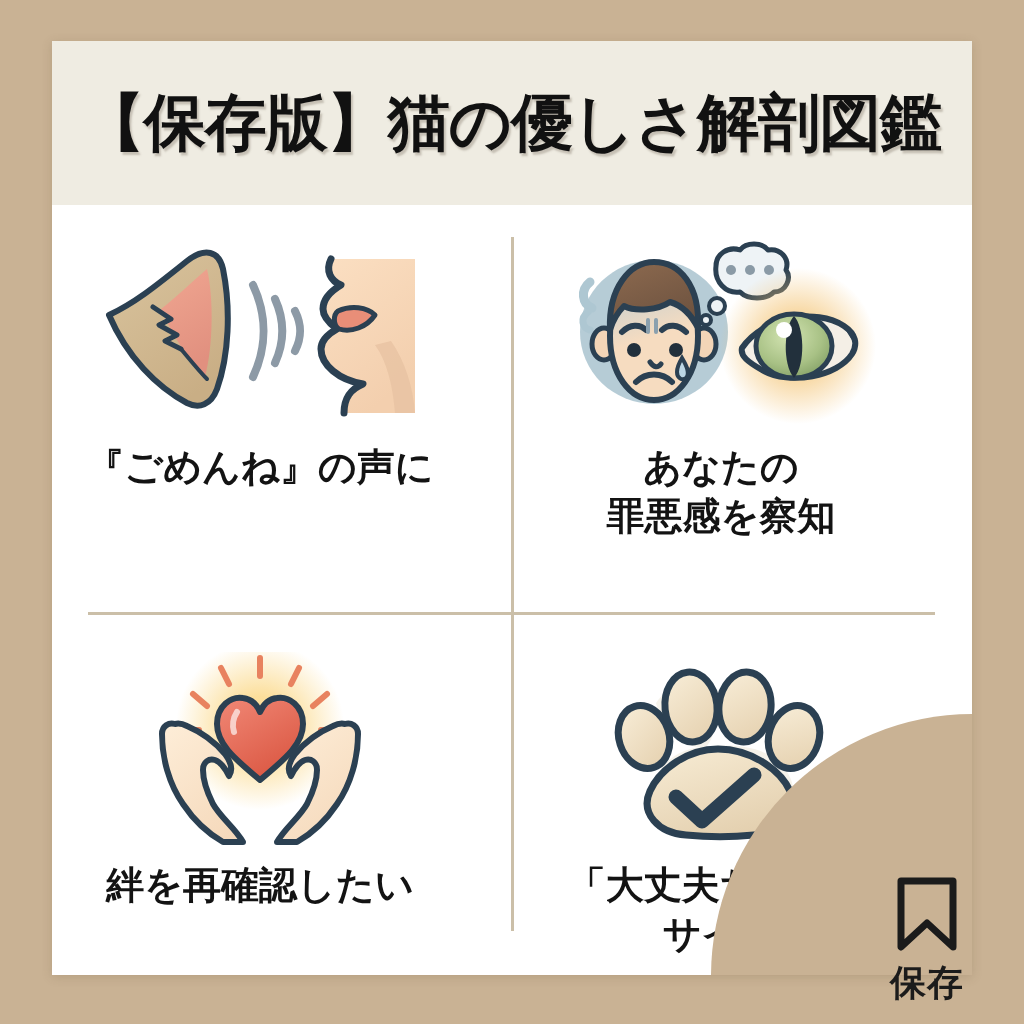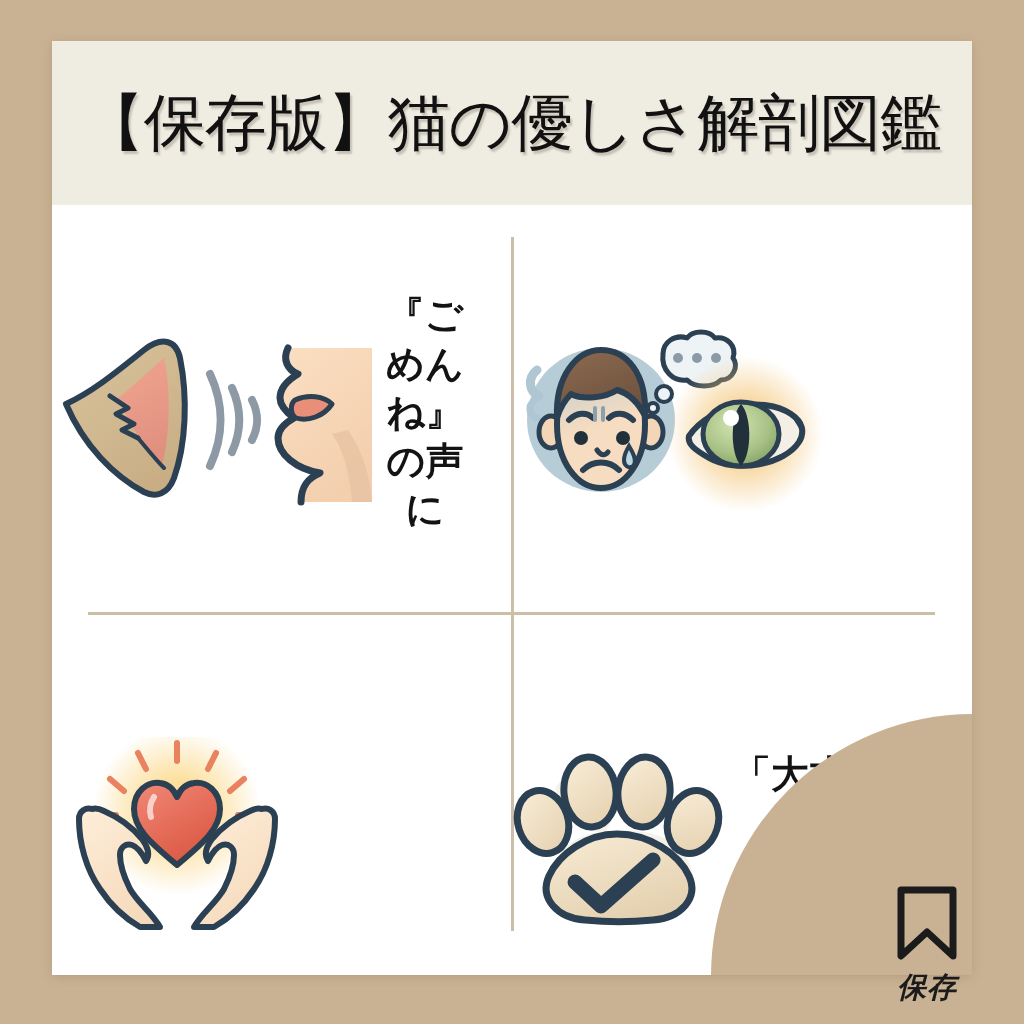--- a/index.html
+++ b/index.html
@@ -54,21 +54,21 @@
     width: 920px;
     height: 164px;
     background: #efece2;
     display: flex;
     align-items: center;
     justify-content: center;
   }
 
   .title {
     font-family: "Liberation Serif", "DejaVu Serif", serif;
-    font-weight: normal;
+    font-weight: bold;
     font-size: 62px;
     letter-spacing: -1px;
     color: #111111;
     text-shadow: 2px 3px 2px rgba(120,110,95,0.35);
     white-space: nowrap;
   }
 
   
   .grid {
     position: absolute;
@@ -94,21 +94,21 @@
     width: 847px;
     height: 3px;
     background: #cbbfa8;
   }
 
   .cell {
     position: absolute;
     width: 416px;
     height: 409px;
     display: flex;
-    flex-direction: row;
+    flex-direction: column;
     align-items: center;
     justify-content: flex-start;
   }
   .cell.c1 { left: 0;     top: 0;   }
   .cell.c2 { left: 461px; top: 0;   }
   .cell.c3 { left: 0;     top: 410px; }
   .cell.c4 { left: 461px; top: 410px; }
 
   .icon-wrap {
     height: 210px;
@@ -134,25 +134,24 @@
     position: absolute;
     right: 22px;
     bottom: 16px;
     width: 150px;
     display: flex;
     flex-direction: column;
     align-items: center;
     z-index: 6;
   }
   .save-label {
-    font-size: 29px;
+    font-size: 36px;
     font-weight: bold;
     color: #1b1b1b;
     letter-spacing: 1px;
-    font-style: italic;
   }
 </style>
 </head>
 <body>
 
 <div id="stage">
 
   <div class="card">
 
     <div class="header-band">
@@ -279,20 +278,24 @@
 
             <circle cx="232" cy="106" r="78" fill="url(#eyeGlow)"></circle>
             <path d="M176 108 C198 76 250 68 278 86 C290 94 292 104 286 114
                      C272 136 224 146 196 130 C182 122 174 116 176 108 Z" fill="#f4efe6" stroke="#2b4052" stroke-width="6" stroke-linejoin="round"></path>
             <ellipse cx="228" cy="106" rx="38" ry="32" fill="url(#irisG)" stroke="#2b4052" stroke-width="5"></ellipse>
             <path d="M228 76 C238 86 240 124 228 138 C216 124 218 86 228 76 Z" fill="#22303c"></path>
             <circle cx="218" cy="90" r="8" fill="#ffffff"></circle>
             <path d="M276 84 C286 88 292 96 290 106 C284 98 280 90 276 84 Z" fill="#2b4052"></path>
           </svg>
         </div>
+        <div class="caption">
+          <div>あなたの</div>
+          <div>罪悪感を察知</div>
+        </div>
       </div>
 
       <div class="cell c3">
         <div class="icon-wrap">
           <svg width="250" height="196" viewBox="0 0 250 196">
             <defs>
               <radialGradient id="heartGlow" cx="0.5" cy="0.5" r="0.5">
                 <stop offset="35%" stop-color="#fbd98a" stop-opacity="0.85"></stop>
                 <stop offset="100%" stop-color="#fbd98a" stop-opacity="0"></stop>
               </radialGradient>
@@ -332,20 +335,21 @@
                      C80 90 66 80 52 74 C48 72 44 71 40 72 Z" fill="url(#handG)" stroke="#2b4052" stroke-width="6" stroke-linejoin="round"></path>
 
             <path d="M210 72 C216 70 223 74 223 82 C223 106 216 132 202 152
                      C190 170 176 182 162 190 L142 190 C150 176 164 166 172 152
                      C178 140 182 128 182 118 C182 110 176 106 170 108
                      C164 110 160 116 156 124 C152 118 154 110 160 102
                      C170 90 184 80 198 74 C202 72 206 71 210 72 Z" fill="url(#handG)" stroke="#2b4052" stroke-width="6" stroke-linejoin="round"></path>
           </svg>
         </div>
         <div class="caption">
+          <div>絆を再確認したい</div>
         </div>
       </div>
 
       <div class="cell c4">
         <div class="icon-wrap">
           <svg width="215" height="190" viewBox="0 0 215 190">
             <defs>
               <linearGradient id="padG" x1="0.2" y1="0" x2="0.7" y2="1">
                 <stop offset="0%" stop-color="#f6ead2"></stop>
                 <stop offset="100%" stop-color="#e3cfae"></stop>

